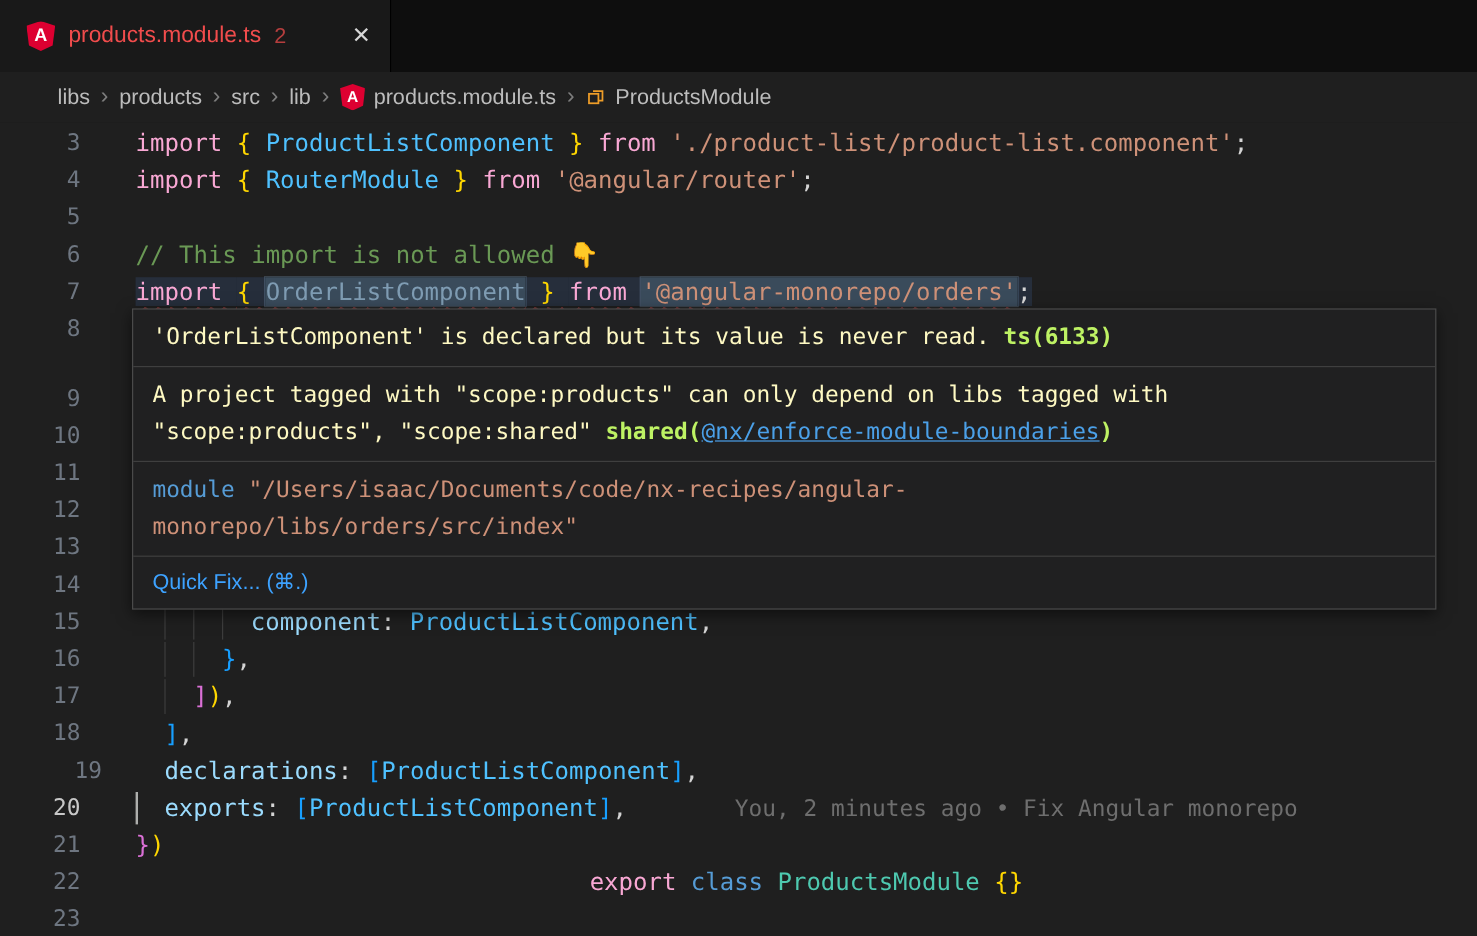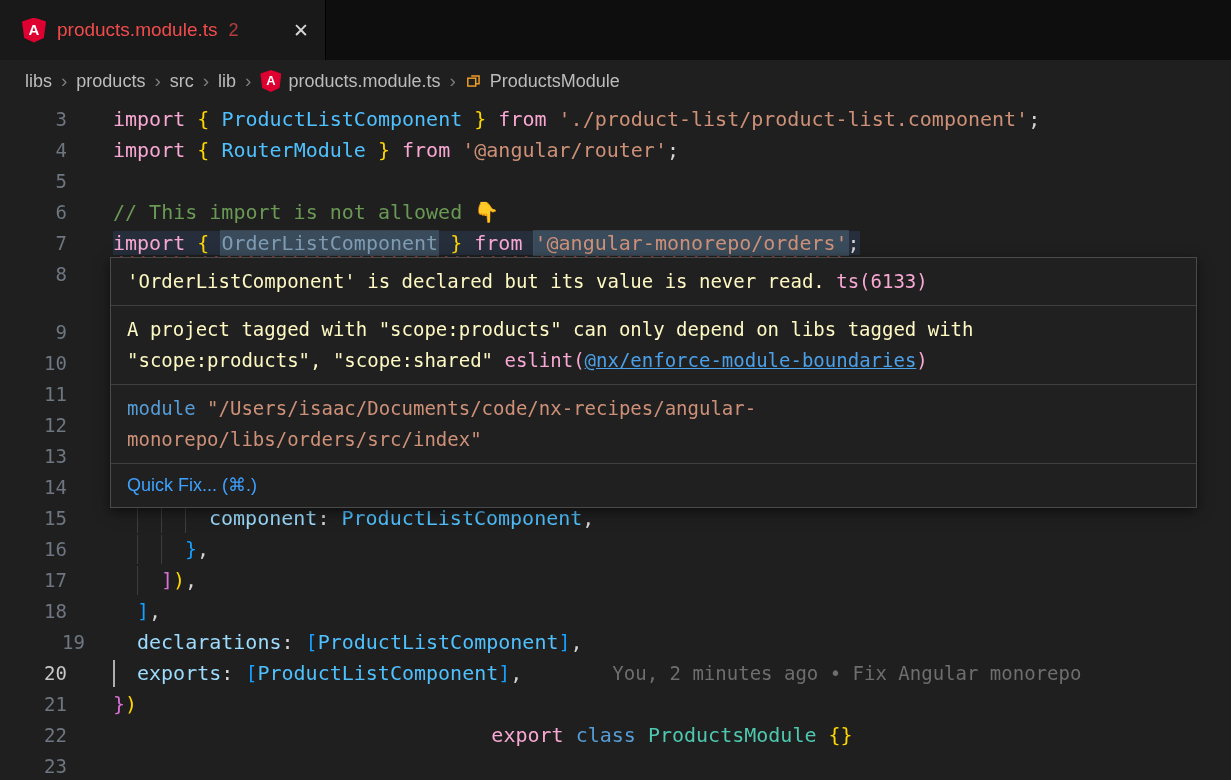--- a/index.html
+++ b/index.html
@@ -18,21 +18,21 @@
   .ng-icon { width:24px; height:25px; background:#dd0031; flex:0 0 auto;
              clip-path:polygon(50% 0,100% 16%,91% 82%,50% 100%,9% 82%,0 16%);
              display:inline-flex; align-items:center; justify-content:center; }
   .ng-icon > span { color:#fff; font-weight:bold; font-size:15px; font-family:"Liberation Sans",sans-serif; line-height:1; margin-top:-2px;}
   .ng-icon.sm { width:21px; height:22px; }
   .ng-icon.sm > span { font-size:13px; }
   .class-icon { display:inline-flex; align-items:center; }
 
   
   .breadcrumbs { position:absolute; top:60px; left:0; right:16px; height:42px; background:#1f1f1f;
-                 display:flex; align-items:center; padding-left:25px; font-size:18px; color:#bcbcbc; }
+                 display:flex; align-items:center; padding-left:48px; font-size:18px; color:#bcbcbc; }
   .crumb { display:inline-flex; align-items:center; gap:7px; cursor:pointer; white-space:nowrap; }
   .crumb-sep { color:#7e7e7e; font-size:19px; margin:0 9px; }
 
   
   .editor { position:absolute; top:102px; left:0; right:0; bottom:0; background:#1f1f1f;
             font-family:"DejaVu Sans Mono", monospace; font-size:20px; }
   .line-num { position:absolute; left:0; width:67px; height:31px; text-align:right;
               color:#6e7681; font-size:19px; line-height:31px; cursor:pointer; }
   .line-num.active { color:#c8c8c8; }
   .code-line { position:absolute; left:113px; right:0; height:31px; line-height:31px; white-space:pre; cursor:text; }
@@ -58,21 +58,21 @@
   .tok.wave { text-decoration:underline; text-decoration-style:wavy; text-decoration-color:#f14c4c;
               text-decoration-thickness:1.5px; text-underline-offset:6px; text-decoration-skip-ink:none; }
 
   
   .hover-popup { position:absolute; left:110px; top:155px; width:1087px; background:#202021;
                  border:1px solid #4a4a4a; box-shadow:0 4px 12px rgba(0,0,0,.55); z-index:5;
                  font-size:19px; }
   .hover-row { padding:8px 16px; border-bottom:1px solid #3f3f3f; color:#cccccc;
                line-height:31px; white-space:pre-wrap; font-family:"DejaVu Sans Mono",monospace; }
   .h-fg  { color:#fef9c3; }
-  .h-dim { color:#f9a8d4; }
+  .h-dim { color:#bef264;font-weight:bold; }
   .h-link{ color:#4ba0e8; text-decoration:underline; cursor:pointer; }
   .h-kw  { color:#569cd6; }
   .h-str { color:#ce9178; }
   .hover-actions { display:flex; gap:30px; padding:9px 16px 10px 16px; line-height:24px;
                    font-family:"Liberation Sans",sans-serif; font-size:18px; }
   .hover-action { color:#3da2ff; cursor:pointer; white-space:nowrap; }
 </style>
 </head>
 <body>
 
@@ -169,21 +169,21 @@
         <div class="code-line" style="top: 556px;"><div class="cursor"></div><span style="display: inline-block; width: 24px;"></span><span class="tok prop">exports</span><span class="tok pun">: </span><span class="tok b3">[</span><span class="tok imp">ProductListComponent</span><span class="tok b3">]</span><span class="tok pun">,</span><span class="tok blame">You, 2 minutes ago • Fix Angular monorepo</span></div>
         <div class="code-line" style="top: 587px;"><span class="tok b2">}</span><span class="tok b1">)</span></div>
         <div class="code-line" style="top: 618px; text-align: center;"><span class="tok kw">export </span><span class="tok kw2">class </span><span class="tok type">ProductsModule </span><span class="tok b1">{}</span></div>
         <div class="code-line" style="top: 649px;"></div>
       </div>
 
     <div class="hover-popup">
       <div id="hover-rows">
           <div class="hover-row"><span class="h-fg">'OrderListComponent' is declared but its value is never read.</span><span class="h-dim"> ts(6133)</span></div>
           <div class="hover-row"><span class="h-fg">A project tagged with "scope:products" can only depend on libs tagged with
-"scope:products", "scope:shared" </span><span class="h-dim">eslint</span><span class="h-dim">(</span><span class="h-link">@nx/enforce-module-boundaries</span><span class="h-dim">)</span></div>
+"scope:products", "scope:shared" </span><span class="h-dim">shared</span><span class="h-dim">(</span><span class="h-link">@nx/enforce-module-boundaries</span><span class="h-dim">)</span></div>
           <div class="hover-row"><span class="h-kw">module </span><span class="h-str">"/Users/isaac/Documents/code/nx-recipes/angular-
 monorepo/libs/orders/src/index"</span></div>
         </div>
       <div class="hover-actions" id="hover-actions">
           <span class="hover-action">Quick Fix... (⌘.)</span>
         </div>
     </div>
   </div>
 
 </div>

